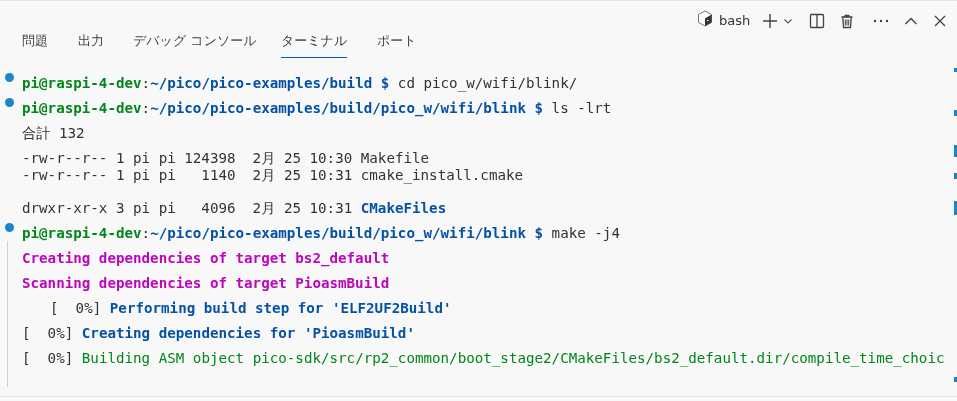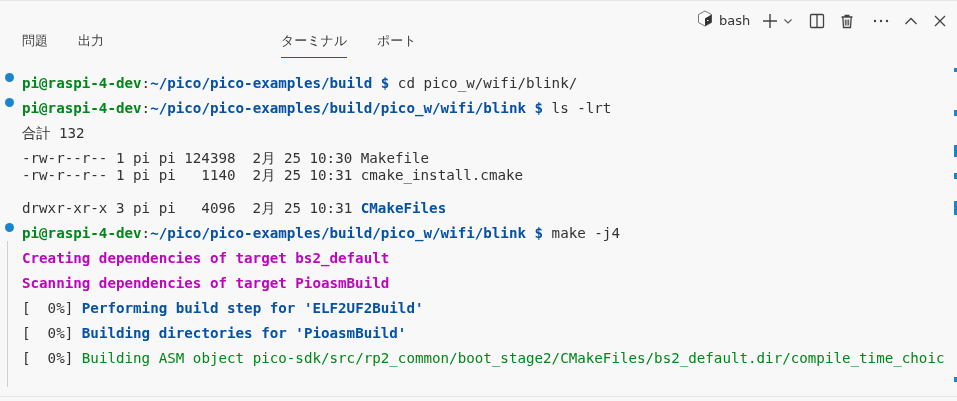--- a/index.html
+++ b/index.html
@@ -147,20 +147,21 @@
   }
 </style>
 </head>
 <body>
 
 <div class="panel">
 
   <div class="tabs-bar">
     <div class="tab tab-0">問題</div>
     <div class="tab tab-1">出力</div>
+    <div class="tab tab-2">デバッグ コンソール</div>
     <div class="tab tab-3 active">ターミナル</div>
     <div class="tab tab-4">ポート</div>
 
     <div class="terminal-name">
       <span>
         <svg width="16" height="17" viewBox="0 0 16 17">
           <path d="M8 1 L14.5 4.5 L14.5 12.5 L8 16 L1.5 12.5 L1.5 4.5 Z" fill="#ffffff" stroke="#777" stroke-width="1"></path>
           <path d="M8 8.5 L14.5 4.5 L14.5 12.5 L8 16 Z" fill="#333"></path>
           <path d="M10 10.5 L11.5 10.5" stroke="#fff" stroke-width="1"></path>
         </svg>
@@ -231,22 +232,22 @@
 
     <div class="line" style="top:95px;"><span>-rw-r--r-- 1 pi pi 124398  2月 25 10:30 </span><span>Makefile</span></div>
     <div class="line" style="top:112px;"><span>-rw-r--r-- 1 pi pi   1140  2月 25 10:31 </span><span>cmake_install.cmake</span></div>
     <div class="line" style="top:145px;"><span>drwxr-xr-x 3 pi pi   4096  2月 25 10:31 </span><span class="dir">CMakeFiles</span></div>
 
     <div class="line" style="top:170px;"><span class="user">pi@raspi-4-dev</span><span class="sep">:</span><span class="path">~/pico/pico-examples/build/pico_w/wifi/blink</span><span class="dollar"> $ </span><span class="cmd">make -j4</span></div>
 
     <div class="line magenta" style="top:195px;">Creating dependencies of target bs2_default</div>
     <div class="line magenta" style="top:220px;">Scanning dependencies of target PioasmBuild</div>
 
-    <div class="line" style="top:245px;"><span>[  0%] </span><span class="blue-bold">Performing build step for 'ELF2UF2Build'</span></div>
-    <div class="line" style="top:270px;"><span>[  0%] </span><span class="blue-bold">Building directories for 'PioasmBuild'</span></div>
+    <div class="line" style="top:245px;margin-left:28px;"><span>[  0%] </span><span class="blue-bold">Performing build step for 'ELF2UF2Build'</span></div>
+    <div class="line" style="top:270px;"><span>[  0%] </span><span class="blue-bold">Creating dependencies for 'PioasmBuild'</span></div>
     <div class="line" style="top:295px;"><span>[  0%] </span><span class="green">Building ASM object pico-sdk/src/rp2_common/boot_stage2/CMakeFiles/bs2_default.dir/compile_time_choice.S.obj</span></div>
   </div>
 
   <div class="scrollbar">
     <div class="ruler-mark" style="top:25px;height:4px;"></div>
     <div class="ruler-mark" style="top:67px;height:6px;"></div>
     <div class="ruler-mark" style="top:102px;height:12px;"></div>
     <div class="ruler-mark" style="top:130px;height:6px;"></div>
     <div class="ruler-mark" style="top:158px;height:14px;"></div>
     <div class="ruler-mark" style="top:334px;height:5px;"></div>

